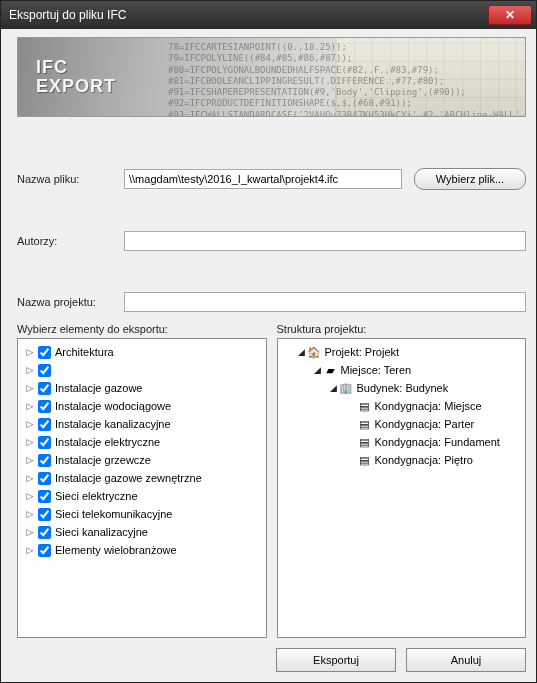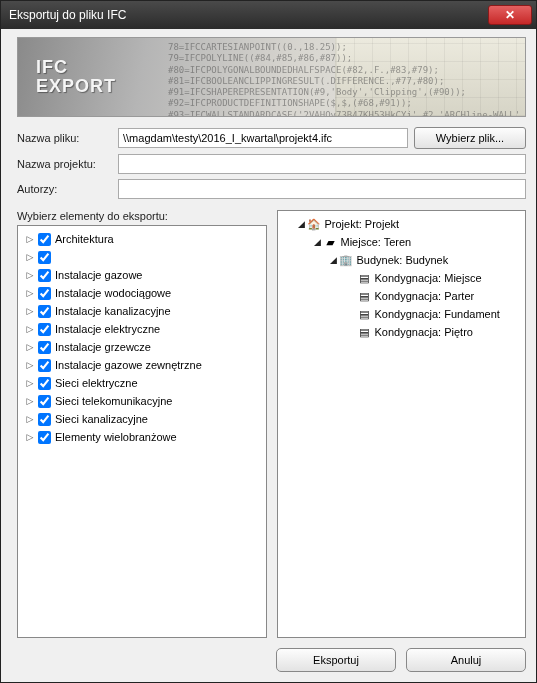--- a/index.html
+++ b/index.html
@@ -80,36 +80,36 @@
       position: absolute;
       right: 0; top: 0; bottom: 0; width: 190px;
       background:
         repeating-linear-gradient(90deg, rgba(0,0,0,.05) 0 1px, transparent 1px 18px),
         repeating-linear-gradient(0deg, rgba(0,0,0,.05) 0 1px, transparent 1px 18px),
         linear-gradient(#eceade, #d6d4c6);
       border-left: 1px solid rgba(0,0,0,.08);
     }
 
     .form-rows { margin: 4px 0 6px 0; }
-    .form-row { display: flex; align-items: center; margin-bottom: 5px; gap: 6px; }
+    .form-row { display: flex; align-items: center; margin-bottom: 5px; gap: 12px; margin-top: 41px; }
     .form-label { width: 95px; flex-shrink: 0; color: #222; }
     .form-input {
       flex: 1;
       height: 20px;
       border: 1px solid #aaa;
       background: #fff;
       padding: 1px 4px;
       font: inherit;
     }
     .btn-file {
       width: 112px;
       height: 22px;
       border: 1px solid #888;
       background: linear-gradient(#fdfdfd, #e3e3e3);
-      border-radius: 3px;
+      border-radius: 10px;
       cursor: pointer;
       font: inherit;
     }
 
     .panels {
       display: flex;
       gap: 10px;
       flex: 1;
       min-height: 0;
     }
@@ -168,21 +168,21 @@
       display: flex;
       justify-content: flex-end;
       gap: 10px;
       padding-top: 10px;
     }
     .footer button {
       width: 120px;
       height: 24px;
       border: 1px solid #888;
       background: linear-gradient(#fdfdfd, #e3e3e3);
-      border-radius: 5px;
+      border-radius: 0;
       cursor: pointer;
       font: inherit;
     }
   </style>
 </head>
 <body>
 
 <div class="window">
 
   <div class="titlebar">
@@ -209,25 +209,25 @@
       </div>
     </div>
 
     <div class="form-rows">
       <div class="form-row">
         <span class="form-label">Nazwa pliku:</span>
         <input class="form-input" value="\\magdam\testy\2016_I_kwartal\projekt4.ifc" style="">
         <button class="btn-file">Wybierz plik...</button>
       </div>
       <div class="form-row">
+        <span class="form-label">Autorzy:</span>
+        <input class="form-input" value="" style="">
+      </div>
+      <div class="form-row">
         <span class="form-label">Nazwa projektu:</span>
-        <input class="form-input" value="" style="">
-      </div>
-      <div class="form-row">
-        <span class="form-label">Autorzy:</span>
         <input class="form-input" value="" style="">
       </div>
     </div>
 
     <div class="panels">
 
       <div class="panel">
         <span class="panel-label">Wybierz elementy do eksportu:</span>
         <div class="panel-box">
           <ul class="tree" id="export-list">
@@ -288,20 +288,21 @@
               <li class="tree-item">
                 <span class="expander">▷</span>
                 <input type="checkbox" class="checkbox" checked="" style="">
                 <span class="node-label">Elementy wielobranżowe</span>
               </li>
             </ul>
         </div>
       </div>
 
       <div class="panel">
+        <span class="panel-label">Struktura projektu:</span>
         <div class="panel-box">
           <ul class="tree">
             <li class="tree-item indent-1">
               <span class="expander open">◢</span>
               <span class="node-icon">🏠</span>
               <span class="node-label">Projekt: Projekt</span>
             </li>
             <li class="tree-item indent-2">
               <span class="expander open">◢</span>
               <span class="node-icon">▰</span>

